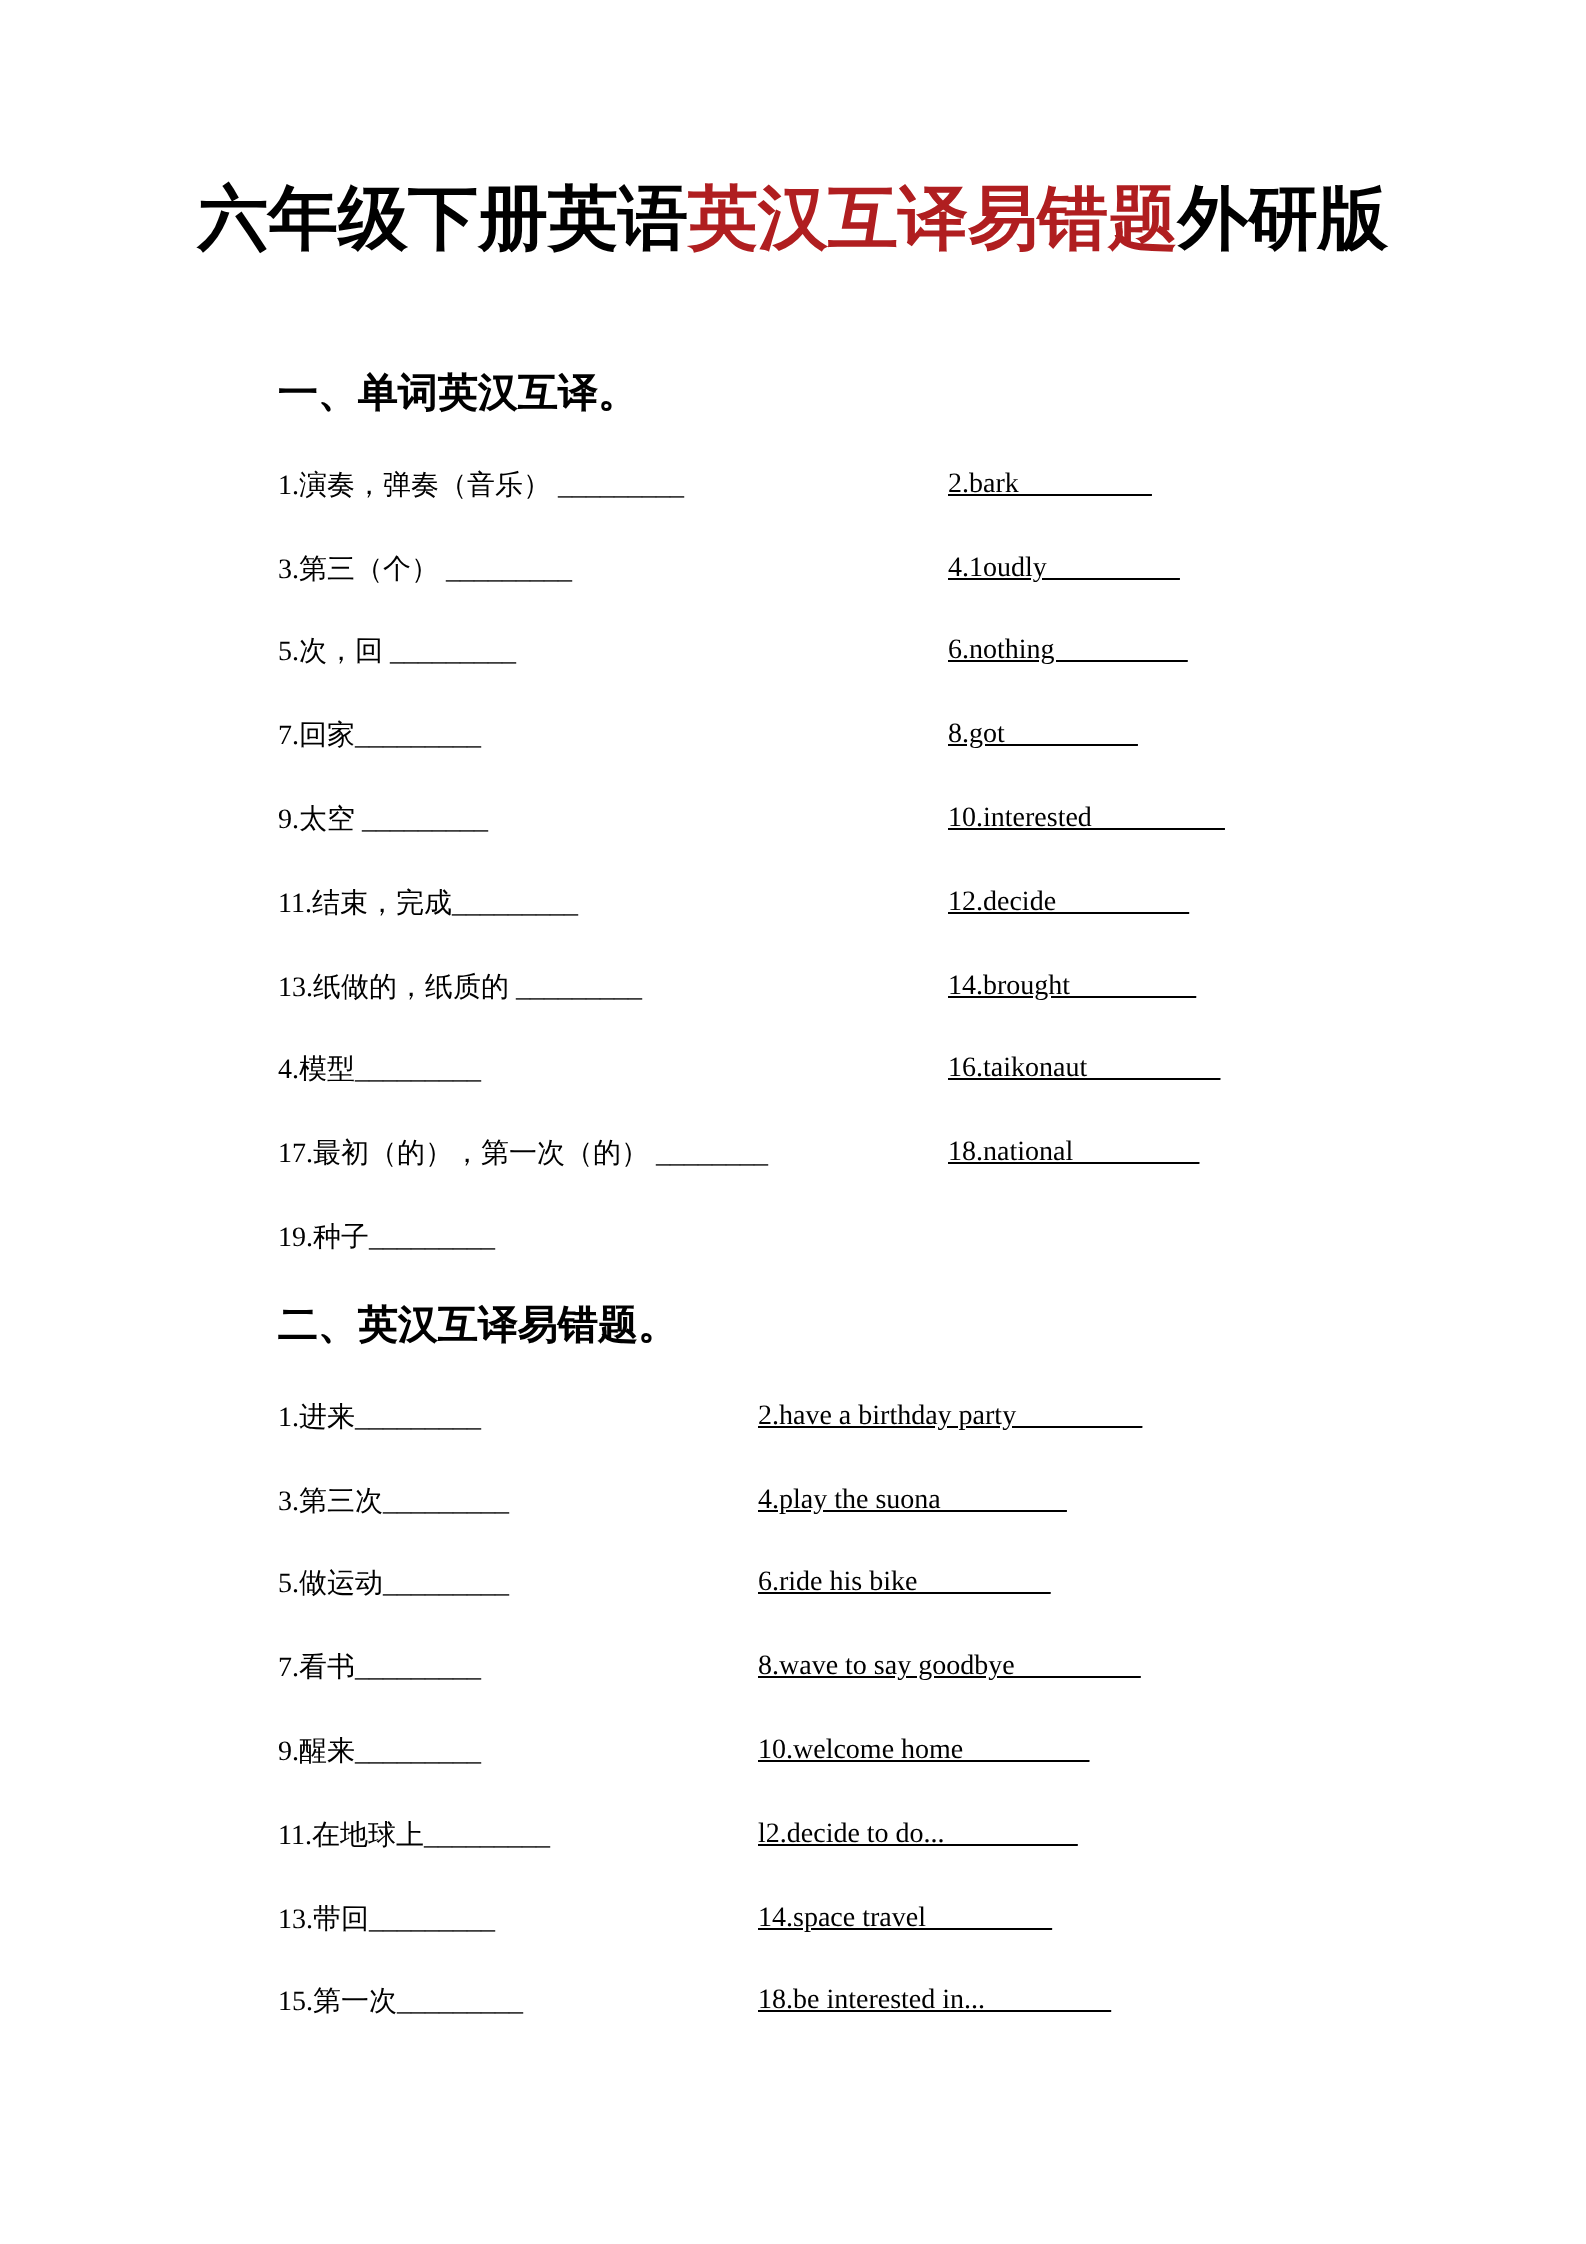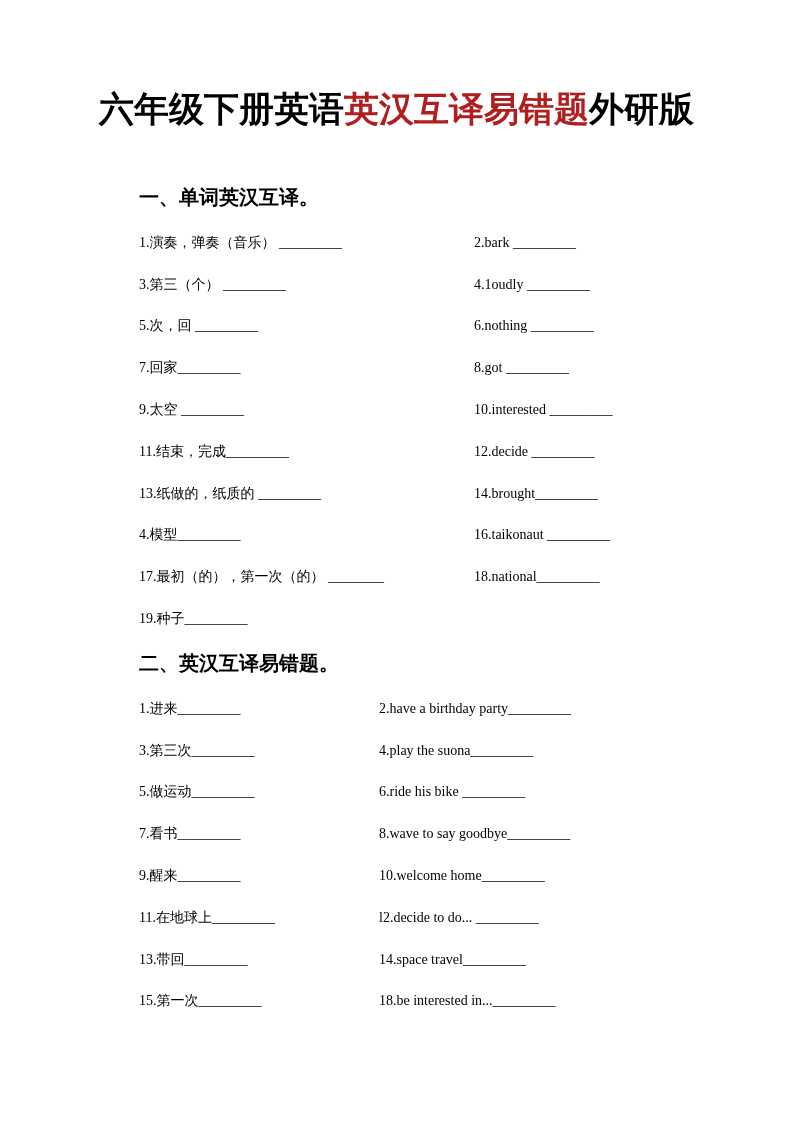--- a/index.html
+++ b/index.html
@@ -41,21 +41,21 @@
   }
   .rows{margin-top:11px;}
   .row{
     display:flex;
     align-items:center;
     height:41.8px;
     font-size:14px;
     white-space:nowrap;
   }
   .row .left{display:block;}
-  .row .right{display:block;}
+  .row .right{display:block;text-decoration:underline;}
   #section-0 .left{min-width:335px;}
   #section-1 .left{min-width:240px;}
 </style>
 </head>
 <body>
 
 <div class="page">
 
   <h1 class="title"><span data-bind="title.part1">六年级下册英语</span><span class="red" data-bind="title.highlight" data-bind-color="title.highlight_color" style="color: rgb(176, 30, 32);">英汉互译易错题</span><span data-bind="title.part3">外研版</span></h1>
 

